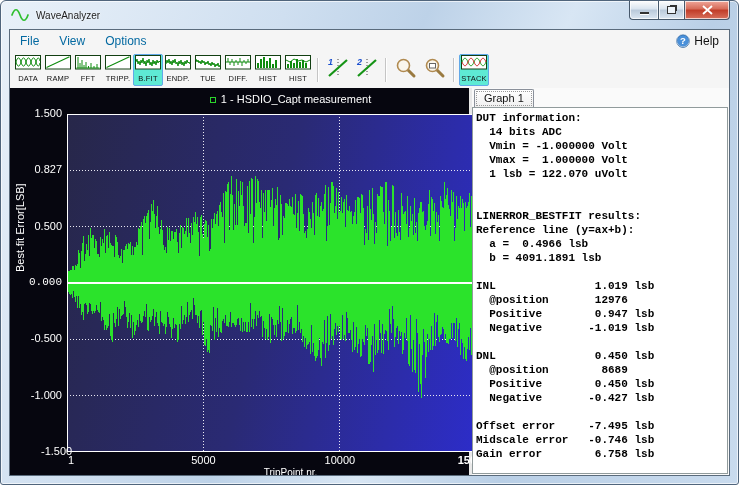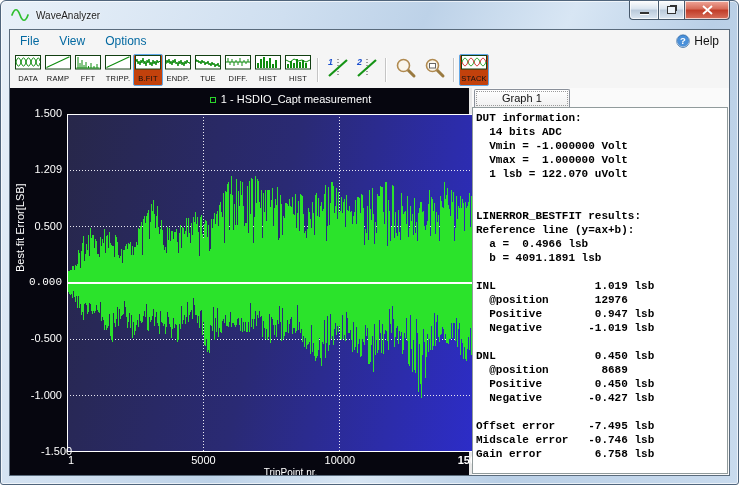--- a/index.html
+++ b/index.html
@@ -30,39 +30,39 @@
            display:flex;flex-direction:column;background:#f5f5f5;}
   
   .menubar{height:22px;display:flex;align-items:center;background:#f5f5f5;position:relative;flex:0 0 auto;}
   .menu-item{font-size:12px;color:#0369a1;padding:3px 10px;}
   .menu-help{position:absolute;right:6px;top:0;height:22px;display:flex;align-items:center;gap:4px;font-size:12px;color:#111;padding:0 4px;}
   
   .toolbar{height:36px;display:flex;align-items:center;background:#f5f5f5;padding-left:3px;flex:0 0 auto;}
   .tbtn{display:flex;flex-direction:column;align-items:center;justify-content:flex-start;
         width:30px;height:32px;border:1px solid transparent;border-radius:2px;margin-right:0px;}
   .tbtn .tlabel{font-size:7.5px;line-height:8px;color:#111;letter-spacing:.2px;margin-top:1px;font-family:"Liberation Sans",sans-serif;}
-  .tbtn.selected{border-color:#62a8e8;background:#c2410c;}
+  .tbtn.selected{border-color:#62a8e8;background:#5eead4;}
   .toolbtn{display:flex;align-items:center;justify-content:center;width:29px;height:30px;border:1px solid transparent;border-radius:2px;}
   .tsep{width:2px;height:24px;border-left:1px solid #c5c5c5;border-right:1px solid #fff;margin:0 4px;}
   
   .client{flex:1 1 auto;display:flex;background:#e9e9e9;overflow:hidden;}
   .chart-area{width:459px;flex:0 0 auto;background:#06060f;position:relative;color:#fff;}
   .legend{position:absolute;left:57px;width:447px;top:5px;text-align:center;font-size:11px;color:#fff;}
   .legend-marker{display:inline-block;width:6px;height:6px;border:1px solid #2bd42b;margin-right:5px;}
   .ylabel{position:absolute;left:4px;top:42px;height:195px;writing-mode:vertical-rl;transform:rotate(180deg);
           font-size:11px;color:#fff;text-align:center;}
   .plot{position:absolute;left:57px;top:26px;width:447px;height:338px;
         background:linear-gradient(103deg,#272749 0%,#2a2a74 45%,#2c2caa 75%,#2d2dd6 100%);}
   .plot svg{position:absolute;left:0;top:0;}
   .ytick{position:absolute;left:0;width:52px;text-align:right;font-size:11px;color:#fff;}
   .xtick{position:absolute;top:366px;transform:translateX(-50%);font-size:11px;color:#fff;white-space:nowrap;}
   .xlabel{position:absolute;top:379px;left:57px;width:447px;text-align:center;font-size:10px;color:#fff;}
   
   .right-panel{flex:1 1 auto;background:#fafafa;position:relative;margin-left:3px;}
-  .tab{position:absolute;top:1px;left:2px;height:19px;padding:2px 27px 0;font-size:11px;color:#111;
+  .tab{position:absolute;top:1px;left:2px;height:19px;padding:2px 9px 0;font-size:11px;color:#111;
        border:1px solid #8a909a;border-bottom:none;border-radius:2px 2px 0 0;
        background:linear-gradient(#ffffff,#efefef);outline:1px dotted #9a9a9a;outline-offset:-3px;}
   .tabpage{position:absolute;left:0;right:1px;top:19px;bottom:1px;border:1px solid #919b9c;background:#ffffff;overflow:hidden;}
   .tabpage pre{margin:0;padding:3px 0 0 3px;font-family:"Liberation Mono","DejaVu Sans Mono",monospace;
                font-size:11px;line-height:14px;font-weight:bold;color:#000;}
 </style>
 </head>
 <body>
 
 <div class="window">
@@ -246,21 +246,21 @@
         <div class="plot" id="plot">
             <svg width="447" height="338" viewBox="0 0 447 338">
               <path d="M0,56.3 H447 M0,112.7 H447 M0,225.3 H447 M0,281.7 H447 M136.4,0 V338 M272.8,0 V338 M409.3,0 V338 " stroke="#e9e9f2" stroke-width="1" stroke-dasharray="1,2" fill="none" shape-rendering="crispEdges"></path>
               <path d="M0.5,161.0 V175.7 M1.5,156.5 V178.1 M2.5,156.6 V179.5 M3.5,155.6 V180.9 M4.5,155.6 V179.7 M5.5,151.9 V184.4 M6.5,152.4 V177.0 M7.5,156.2 V182.5 M8.5,150.7 V187.8 M9.5,152.1 V181.9 M10.5,150.2 V193.8 M11.5,136.0 V181.8 M12.5,139.3 V193.9 M13.5,153.8 V189.7 M14.5,137.3 V201.2 M15.5,129.4 V198.2 M16.5,121.6 V206.2 M17.5,146.6 V190.0 M18.5,139.9 V188.6 M19.5,130.0 V191.3 M20.5,136.0 V200.4 M21.5,120.6 V197.7 M22.5,141.6 V188.7 M23.5,114.1 V189.8 M24.5,124.3 V196.9 M25.5,121.1 V200.1 M26.5,121.2 V197.0 M27.5,134.2 V198.6 M28.5,124.8 V196.5 M29.5,127.0 V191.4 M30.5,140.4 V196.1 M31.5,139.9 V198.4 M32.5,143.3 V198.7 M33.5,123.2 V187.6 M34.5,131.6 V207.0 M35.5,125.3 V202.7 M36.5,128.9 V206.0 M37.5,114.9 V216.4 M38.5,139.1 V210.8 M39.5,122.3 V216.3 M40.5,120.6 V213.5 M41.5,134.0 V212.1 M42.5,117.7 V199.8 M43.5,128.8 V221.6 M44.5,130.7 V226.0 M45.5,131.7 V227.9 M46.5,132.4 V199.4 M47.5,143.3 V208.7 M48.5,121.4 V212.9 M49.5,123.2 V204.9 M50.5,128.2 V192.6 M51.5,140.7 V212.0 M52.5,144.1 V195.2 M53.5,141.7 V205.2 M54.5,134.5 V202.2 M55.5,149.4 V200.8 M56.5,136.4 V200.4 M57.5,136.4 V187.3 M58.5,131.9 V192.5 M59.5,130.1 V202.8 M60.5,135.1 V214.3 M61.5,128.9 V207.6 M62.5,130.1 V198.6 M63.5,127.6 V213.9 M64.5,141.3 V201.0 M65.5,132.1 V223.7 M66.5,141.2 V207.9 M67.5,132.6 V220.9 M68.5,132.7 V216.5 M69.5,128.0 V211.4 M70.5,130.8 V205.7 M71.5,113.7 V212.5 M72.5,114.8 V200.1 M73.5,112.1 V206.9 M74.5,107.7 V208.7 M75.5,140.7 V207.8 M76.5,104.6 V202.2 M77.5,101.6 V197.1 M78.5,108.5 V202.8 M79.5,101.9 V189.5 M80.5,98.6 V215.9 M81.5,95.9 V216.5 M82.5,125.3 V202.5 M83.5,108.2 V208.4 M84.5,89.9 V205.5 M85.5,97.2 V201.7 M86.5,86.2 V194.8 M87.5,99.9 V211.7 M88.5,114.0 V202.6 M89.5,101.5 V197.6 M90.5,92.0 V209.1 M91.5,112.6 V211.7 M92.5,120.0 V219.6 M93.5,115.0 V197.3 M94.5,106.0 V207.7 M95.5,115.6 V208.8 M96.5,131.0 V211.9 M97.5,135.7 V209.8 M98.5,133.0 V219.7 M99.5,139.0 V213.3 M100.5,113.1 V197.9 M101.5,125.8 V202.7 M102.5,113.5 V210.4 M103.5,127.1 V212.5 M104.5,117.0 V223.8 M105.5,116.8 V214.5 M106.5,125.1 V204.0 M107.5,117.9 V213.5 M108.5,118.1 V210.1 M109.5,114.8 V211.2 M110.5,128.3 V228.4 M111.5,138.8 V225.7 M112.5,119.0 V210.2 M113.5,110.7 V214.6 M114.5,134.2 V192.2 M115.5,113.2 V209.5 M116.5,113.7 V205.7 M117.5,120.2 V201.1 M118.5,117.4 V209.7 M119.5,104.4 V203.3 M120.5,122.6 V187.5 M121.5,104.2 V208.3 M122.5,119.0 V200.7 M123.5,128.9 V198.3 M124.5,108.6 V195.9 M125.5,120.5 V205.3 M126.5,102.7 V184.3 M127.5,107.8 V191.1 M128.5,97.7 V201.4 M129.5,109.9 V200.8 M130.5,102.7 V209.4 M131.5,118.2 V202.4 M132.5,142.3 V213.6 M133.5,103.1 V196.9 M134.5,101.4 V195.9 M135.5,119.9 V220.9 M136.5,124.4 V208.3 M137.5,109.6 V231.4 M138.5,105.6 V232.3 M139.5,107.0 V225.0 M140.5,122.5 V237.5 M141.5,111.3 V236.3 M142.5,137.0 V238.8 M143.5,135.1 V211.4 M144.5,105.3 V211.9 M145.5,113.8 V217.3 M146.5,105.3 V192.7 M147.5,99.1 V226.2 M148.5,109.8 V203.9 M149.5,100.3 V217.9 M150.5,97.4 V193.6 M151.5,112.3 V222.7 M152.5,91.0 V214.0 M153.5,88.1 V217.8 M154.5,97.7 V218.9 M155.5,102.6 V207.3 M156.5,79.4 V204.6 M157.5,128.7 V208.6 M158.5,77.1 V201.3 M159.5,78.4 V211.9 M160.5,69.9 V212.2 M161.5,67.5 V213.1 M162.5,116.1 V208.0 M163.5,80.2 V198.4 M164.5,62.3 V213.2 M165.5,80.7 V209.1 M166.5,115.8 V209.2 M167.5,89.6 V210.6 M168.5,110.5 V212.5 M169.5,64.9 V211.4 M170.5,110.9 V205.2 M171.5,76.5 V203.8 M172.5,92.3 V210.8 M173.5,67.0 V217.3 M174.5,81.3 V203.8 M175.5,82.7 V218.4 M176.5,92.1 V207.8 M177.5,111.5 V216.6 M178.5,108.9 V208.2 M179.5,109.0 V217.9 M180.5,72.2 V218.3 M181.5,118.8 V208.3 M182.5,67.2 V217.8 M183.5,99.8 V189.4 M184.5,63.8 V213.4 M185.5,64.6 V205.1 M186.5,129.2 V215.0 M187.5,102.7 V204.6 M188.5,64.8 V196.8 M189.5,88.9 V212.1 M190.5,65.2 V201.2 M191.5,66.5 V204.1 M192.5,88.1 V197.4 M193.5,93.7 V203.4 M194.5,76.2 V201.8 M195.5,123.8 V223.0 M196.5,78.9 V206.5 M197.5,97.7 V213.6 M198.5,75.7 V225.0 M199.5,107.1 V215.4 M200.5,76.1 V226.4 M201.5,75.7 V223.2 M202.5,76.2 V200.2 M203.5,92.5 V228.9 M204.5,86.1 V203.4 M205.5,74.0 V204.6 M206.5,111.8 V210.8 M207.5,93.8 V220.5 M208.5,84.9 V210.7 M209.5,91.4 V222.7 M210.5,72.5 V206.4 M211.5,125.5 V209.8 M212.5,123.9 V192.4 M213.5,81.4 V207.8 M214.5,90.4 V226.9 M215.5,120.6 V193.7 M216.5,102.0 V225.0 M217.5,104.2 V221.6 M218.5,88.5 V217.6 M219.5,88.6 V217.9 M220.5,90.3 V205.8 M221.5,92.4 V219.4 M222.5,85.3 V210.3 M223.5,92.3 V205.1 M224.5,93.4 V202.6 M225.5,83.3 V219.7 M226.5,100.0 V213.6 M227.5,100.5 V213.9 M228.5,80.3 V218.6 M229.5,114.0 V217.0 M230.5,98.9 V191.0 M231.5,86.7 V216.2 M232.5,117.3 V208.2 M233.5,80.2 V219.3 M234.5,81.0 V215.1 M235.5,81.9 V227.9 M236.5,99.5 V221.8 M237.5,118.8 V233.4 M238.5,117.2 V223.5 M239.5,124.1 V234.5 M240.5,114.8 V231.1 M241.5,94.3 V229.7 M242.5,97.7 V227.6 M243.5,104.9 V239.6 M244.5,114.2 V210.7 M245.5,87.6 V237.7 M246.5,99.0 V229.3 M247.5,120.7 V241.5 M248.5,81.2 V246.6 M249.5,79.0 V244.1 M250.5,101.7 V241.9 M251.5,83.9 V235.6 M252.5,103.0 V224.4 M253.5,91.9 V243.7 M254.5,87.6 V251.8 M255.5,96.8 V227.6 M256.5,95.1 V229.7 M257.5,80.1 V205.9 M258.5,70.7 V243.6 M259.5,126.9 V228.5 M260.5,112.3 V201.9 M261.5,73.2 V237.0 M262.5,110.6 V230.9 M263.5,89.4 V199.6 M264.5,67.6 V224.8 M265.5,87.3 V222.0 M266.5,72.4 V230.9 M267.5,98.5 V214.9 M268.5,91.5 V208.6 M269.5,73.8 V221.3 M270.5,104.7 V212.3 M271.5,77.7 V217.9 M272.5,98.0 V211.8 M273.5,97.1 V225.4 M274.5,82.5 V225.9 M275.5,98.6 V200.9 M276.5,88.1 V225.1 M277.5,84.9 V221.4 M278.5,113.2 V226.7 M279.5,80.5 V197.6 M280.5,96.4 V203.5 M281.5,97.4 V218.9 M282.5,92.1 V218.6 M283.5,98.1 V216.0 M284.5,97.1 V226.1 M285.5,110.2 V237.8 M286.5,101.9 V207.7 M287.5,98.0 V235.6 M288.5,86.0 V232.5 M289.5,110.1 V212.6 M290.5,83.0 V238.8 M291.5,82.6 V229.5 M292.5,83.9 V225.1 M293.5,98.7 V243.0 M294.5,80.0 V242.3 M295.5,80.5 V225.0 M296.5,93.9 V228.3 M297.5,131.1 V230.9 M298.5,114.9 V211.4 M299.5,118.8 V222.1 M300.5,91.7 V213.9 M301.5,126.4 V250.2 M302.5,76.2 V249.7 M303.5,95.4 V248.2 M304.5,105.7 V231.2 M305.5,73.7 V222.1 M306.5,100.4 V257.8 M307.5,129.7 V210.2 M308.5,107.5 V240.9 M309.5,119.3 V226.4 M310.5,79.9 V239.3 M311.5,82.1 V236.1 M312.5,82.4 V205.9 M313.5,71.6 V218.9 M314.5,72.5 V238.6 M315.5,73.4 V209.8 M316.5,97.5 V240.4 M317.5,109.6 V220.0 M318.5,67.8 V216.1 M319.5,111.0 V216.5 M320.5,132.3 V227.1 M321.5,86.1 V235.6 M322.5,97.3 V194.7 M323.5,126.6 V209.7 M324.5,113.3 V219.1 M325.5,71.2 V192.4 M326.5,71.5 V204.9 M327.5,123.8 V233.1 M328.5,97.8 V223.0 M329.5,119.0 V213.8 M330.5,122.3 V212.0 M331.5,96.2 V229.7 M332.5,117.6 V217.0 M333.5,125.6 V221.5 M334.5,79.1 V218.0 M335.5,92.0 V240.2 M336.5,99.7 V236.3 M337.5,98.4 V219.0 M338.5,96.9 V224.1 M339.5,109.5 V204.0 M340.5,81.8 V226.7 M341.5,123.1 V249.8 M342.5,114.2 V251.9 M343.5,91.7 V200.9 M344.5,107.1 V234.6 M345.5,99.6 V258.0 M346.5,120.9 V226.2 M347.5,83.5 V255.9 M348.5,118.5 V259.2 M349.5,107.6 V205.4 M350.5,126.5 V218.7 M351.5,98.5 V277.6 M352.5,94.2 V230.3 M353.5,87.9 V269.6 M354.5,87.5 V277.8 M355.5,97.5 V240.5 M356.5,96.9 V215.3 M357.5,111.5 V227.5 M358.5,115.9 V264.4 M359.5,110.9 V243.0 M360.5,106.9 V220.4 M361.5,89.5 V237.8 M362.5,75.9 V225.1 M363.5,122.4 V235.6 M364.5,82.7 V212.1 M365.5,85.0 V236.4 M366.5,96.7 V231.8 M367.5,88.5 V198.7 M368.5,120.1 V232.3 M369.5,97.7 V208.2 M370.5,108.2 V201.3 M371.5,100.9 V223.2 M372.5,127.3 V227.6 M373.5,81.5 V220.5 M374.5,87.0 V219.9 M375.5,93.1 V212.7 M376.5,94.3 V214.5 M377.5,103.2 V226.1 M378.5,84.6 V219.9 M379.5,81.0 V229.0 M380.5,74.4 V229.4 M381.5,91.0 V229.8 M382.5,94.6 V225.4 M383.5,101.8 V224.8 M384.5,76.2 V209.3 M385.5,88.2 V223.6 M386.5,78.3 V208.5 M387.5,126.6 V208.6 M388.5,114.0 V226.7 M389.5,82.2 V203.5 M390.5,104.8 V233.3 M391.5,91.7 V215.2 M392.5,94.0 V208.6 M393.5,81.5 V240.9 M394.5,93.8 V225.3 M395.5,84.7 V229.0 M396.5,88.9 V245.4 M397.5,117.0 V233.4 M398.5,88.1 V245.0 M399.5,93.5 V246.6 M400.5,91.8 V235.1 M401.5,87.7 V222.9 M402.5,79.1 V235.7 M403.5,112.7 V214.4 M404.5,82.4 V241.4 M405.5,101.4 V241.6 M406.5,86.0 V230.3 M407.5,107.3 V228.3 M408.5,96.0 V214.6 M409.5,73.6 V236.5 M410.5,84.5 V241.9 M411.5,102.0 V224.6 M412.5,79.4 V240.7 M413.5,96.9 V233.6 M414.5,77.1 V195.9 M415.5,121.1 V221.8 M416.5,77.8 V210.0 M417.5,105.1 V224.5 M418.5,81.1 V242.0 M419.5,100.9 V258.7 M420.5,120.2 V224.2 M421.5,127.2 V218.7 M422.5,87.3 V252.6 M423.5,80.4 V251.0 M424.5,126.4 V243.3 M425.5,81.3 V258.6 M426.5,81.7 V212.1 M427.5,127.6 V245.3 M428.5,140.6 V241.8 M429.5,105.7 V238.0 M430.5,130.6 V220.9 M431.5,101.8 V271.2 M432.5,104.8 V246.2 M433.5,111.1 V249.1 M434.5,117.0 V224.3 M435.5,116.5 V234.2 M436.5,97.3 V217.4 M437.5,97.6 V214.5 M438.5,104.1 V231.4 M439.5,117.2 V228.9 M440.5,133.4 V197.6 M441.5,113.9 V218.9 M442.5,141.1 V188.7 M443.5,125.1 V207.2 M444.5,137.8 V209.9 M445.5,122.8 V207.7 M446.5,118.3 V180.8 M164.2,62.0 V169 M175.1,67.6 V169 M188.7,62.3 V169 M265.1,67.6 V169 M319.7,67.6 V169 M354.5,283.8 V169 M377.0,67.6 V169 M431.6,276.0 V169 " stroke="#2be32b" stroke-width="1" fill="none" shape-rendering="crispEdges"></path>
               <path d="M0,169 H447" stroke="#ffffff" stroke-width="1.2" fill="none" shape-rendering="crispEdges"></path>
               <rect x="0.5" y="0.5" width="446" height="337" fill="none" stroke="#ffffff" stroke-width="1"></rect>
             </svg>
           </div>
         <div id="yticks">
             <div class="ytick" style="top: 19px;">1.500</div>
-            <div class="ytick" style="top: 75.3333px;">1.209</div>
+            <div class="ytick" style="top: 75.3333px;">0.827</div>
             <div class="ytick" style="top: 131.667px;">0.500</div>
             <div class="ytick" style="top: 188px; font-family: Liberation Mono, monospace;">0.000</div>
             <div class="ytick" style="top: 244.333px;">-0.500</div>
             <div class="ytick" style="top: 300.667px;">-1.000</div>
             <div class="ytick" style="top: 357px; padding-left: 31px;">-1.500</div>
           </div>
         <div id="xticks">
             <div class="xtick" style="left: 61px;">1</div>
             <div class="xtick" style="left: 193.403px;">5000</div>
             <div class="xtick" style="left: 329.833px;">10000</div>

